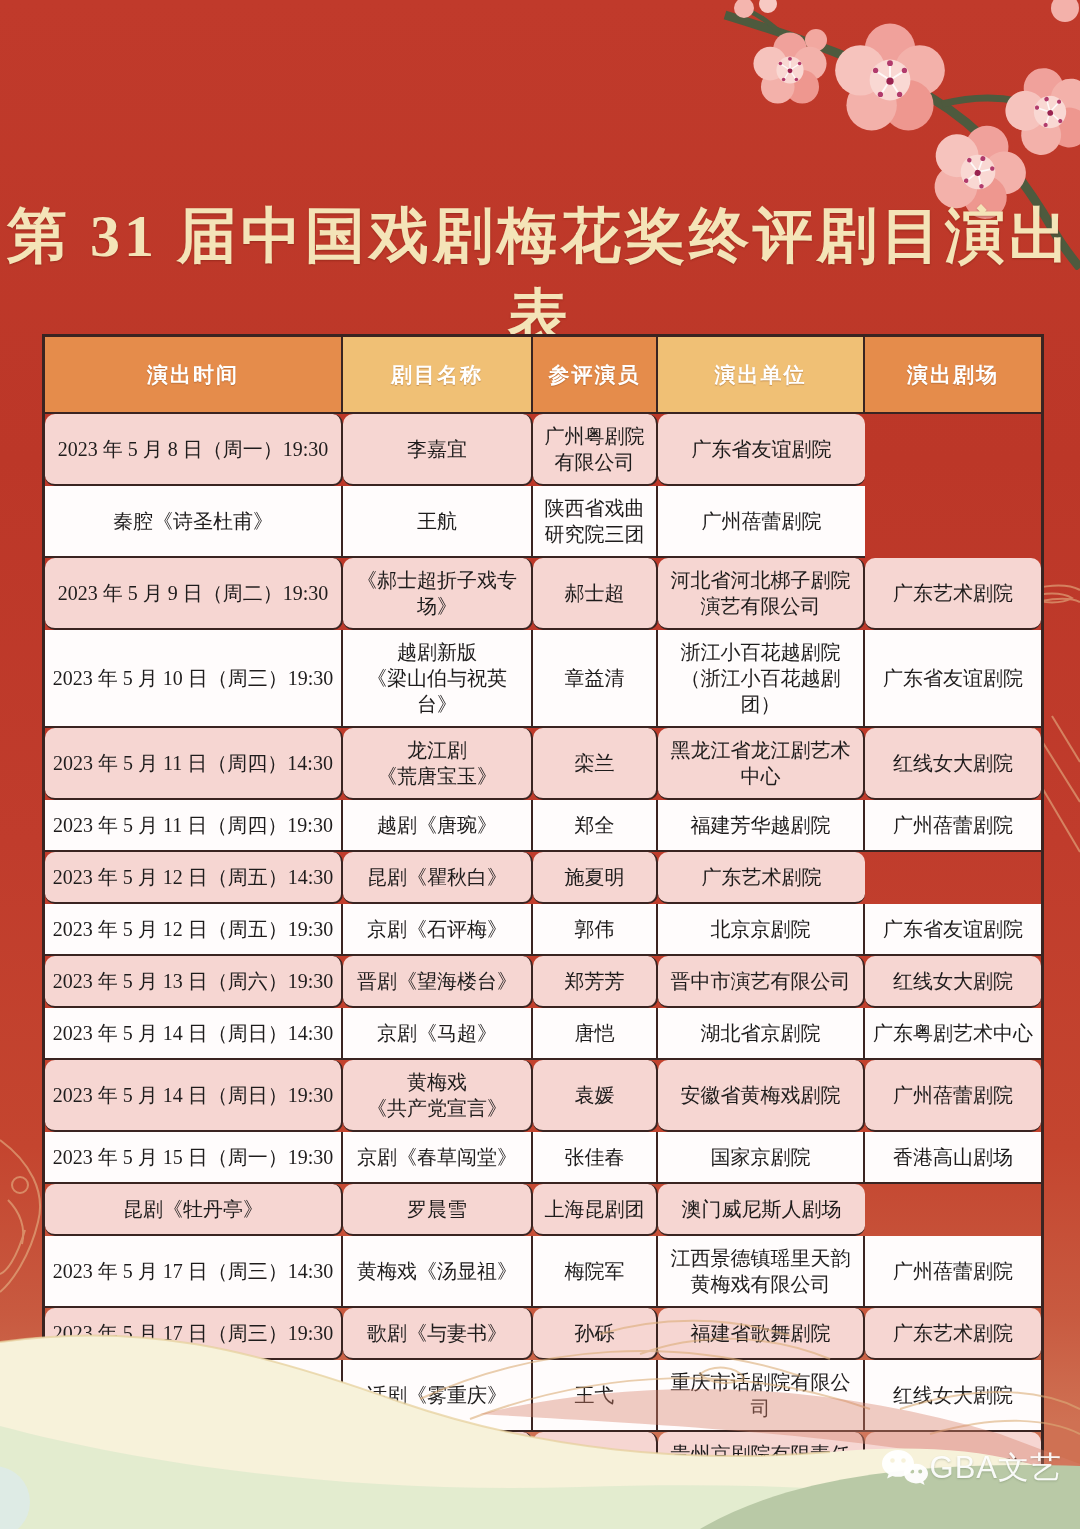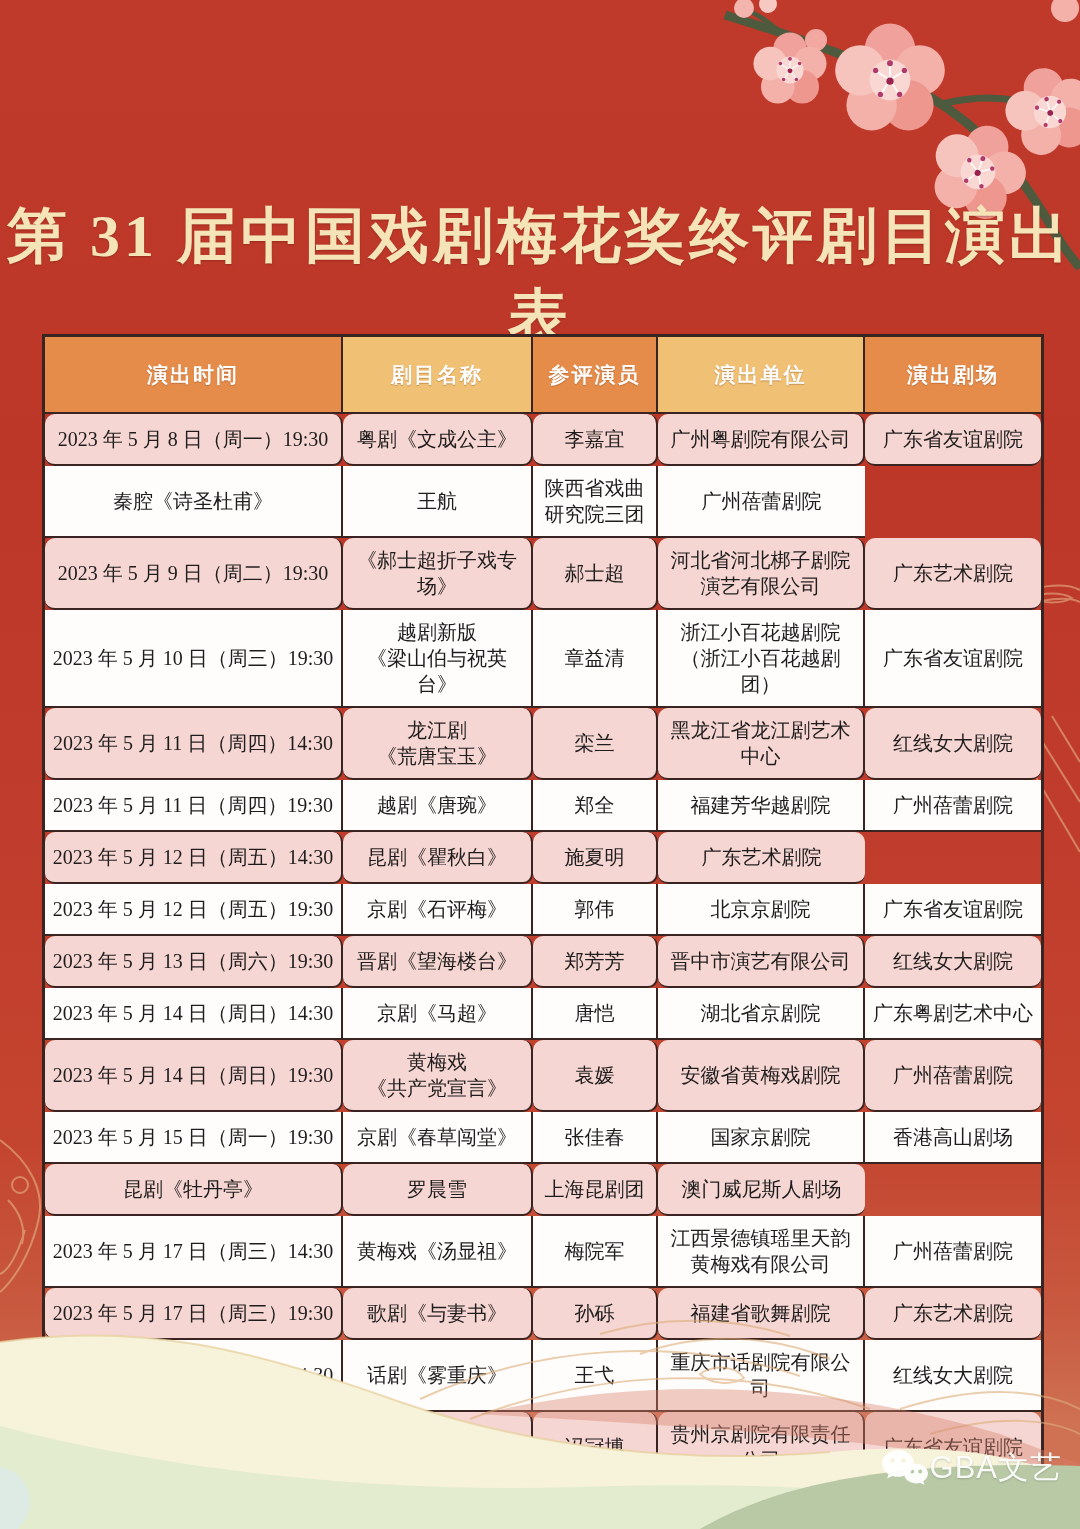--- a/index.html
+++ b/index.html
@@ -139,21 +139,20 @@
       <div class="cell">演出时间</div>
       <div class="cell">剧目名称</div>
       <div class="cell">参评演员</div>
       <div class="cell">演出单位</div>
       <div class="cell">演出剧场</div>
     </div>
     <div>
 
     <div class="t-row row-pink">
         <div class="cell">2023 年 5 月 8 日（周一）19:30</div>
-        <div class="cell">粤剧《文成公主》</div>
         <div class="cell">李嘉宜</div>
         <div class="cell">广州粤剧院有限公司</div>
         <div class="cell">广东省友谊剧院</div>
       </div>
         <div class="t-row row-white">
         <div class="cell">秦腔《诗圣杜甫》</div>
         <div class="cell">王航</div>
         <div class="cell">陕西省戏曲研究院三团</div>
         <div class="cell">广州蓓蕾剧院</div>
       </div>

